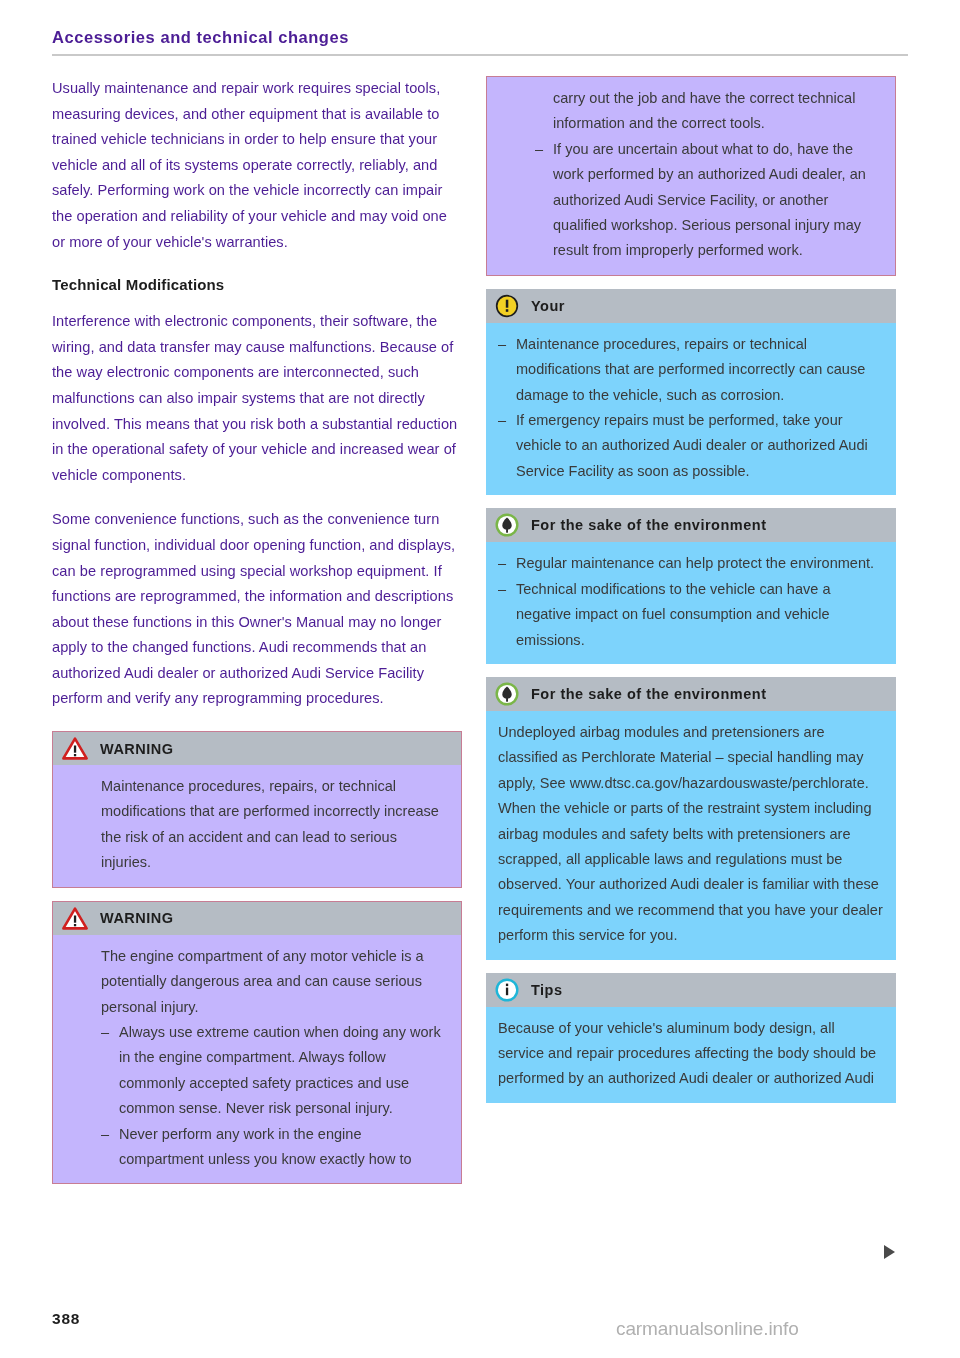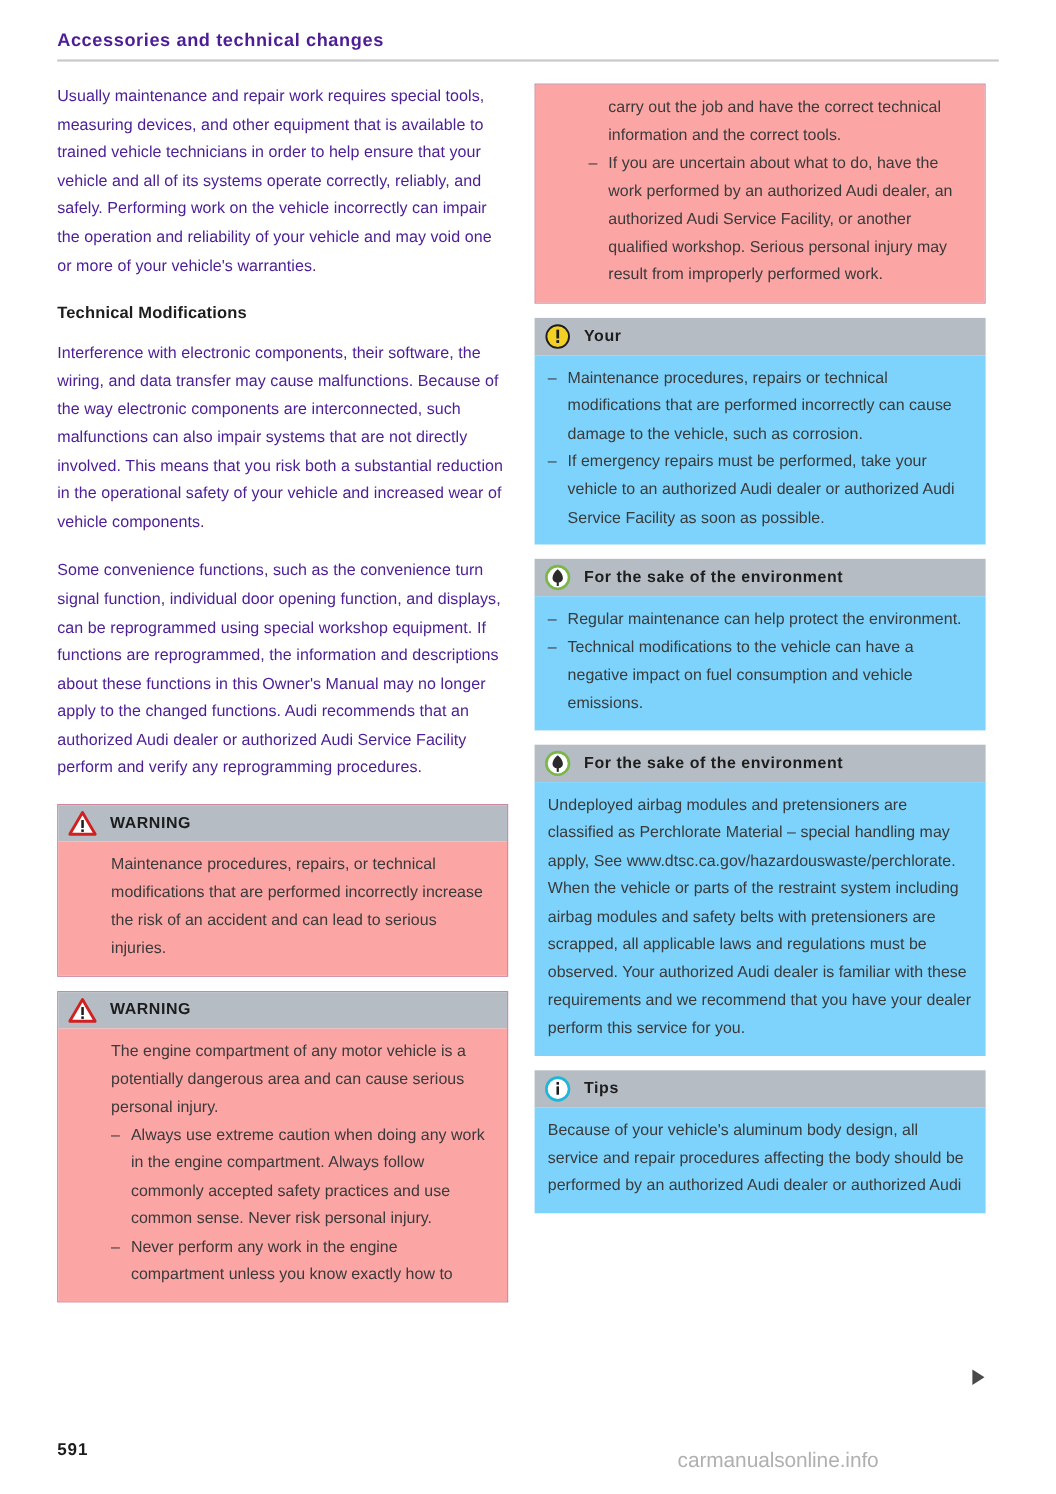--- a/index.html
+++ b/index.html
@@ -94,21 +94,21 @@
     color: #1d1d1d;
     letter-spacing: 0.5px;
     margin-left: 12px;
     line-height: 20px;
   }
   .box-body {
     background: #7dd3fc;
     padding: 9px 12px 11px 12px;
   }
   .box.warning .box-body {
-    background: #fca5a5;
+    background: #c4b5fd;
     padding-left: 48px;
   }
   .box-body p,
   .box-body li {
     margin: 0;
     font-size: 14.5px;
     line-height: 25.4px;
     color: #3a3a3a;
     letter-spacing: 0.02px;
   }
@@ -305,16 +305,16 @@
         <span class="box-head-label">Tips</span>
       </div>
       <div class="box-body">
         <p>Because of your vehicle's aluminum body design, all service and repair procedures affecting the body should be performed by an authorized Audi dealer or authorized Audi</p>
       </div>
     </div>
 
   </div>
 
   <div class="continue-arrow"></div>
-  <div class="page-number">591</div>
+  <div class="page-number">388</div>
   <div class="watermark">carmanualsonline.info</div>
 
 </div>
 
 </body></html>

